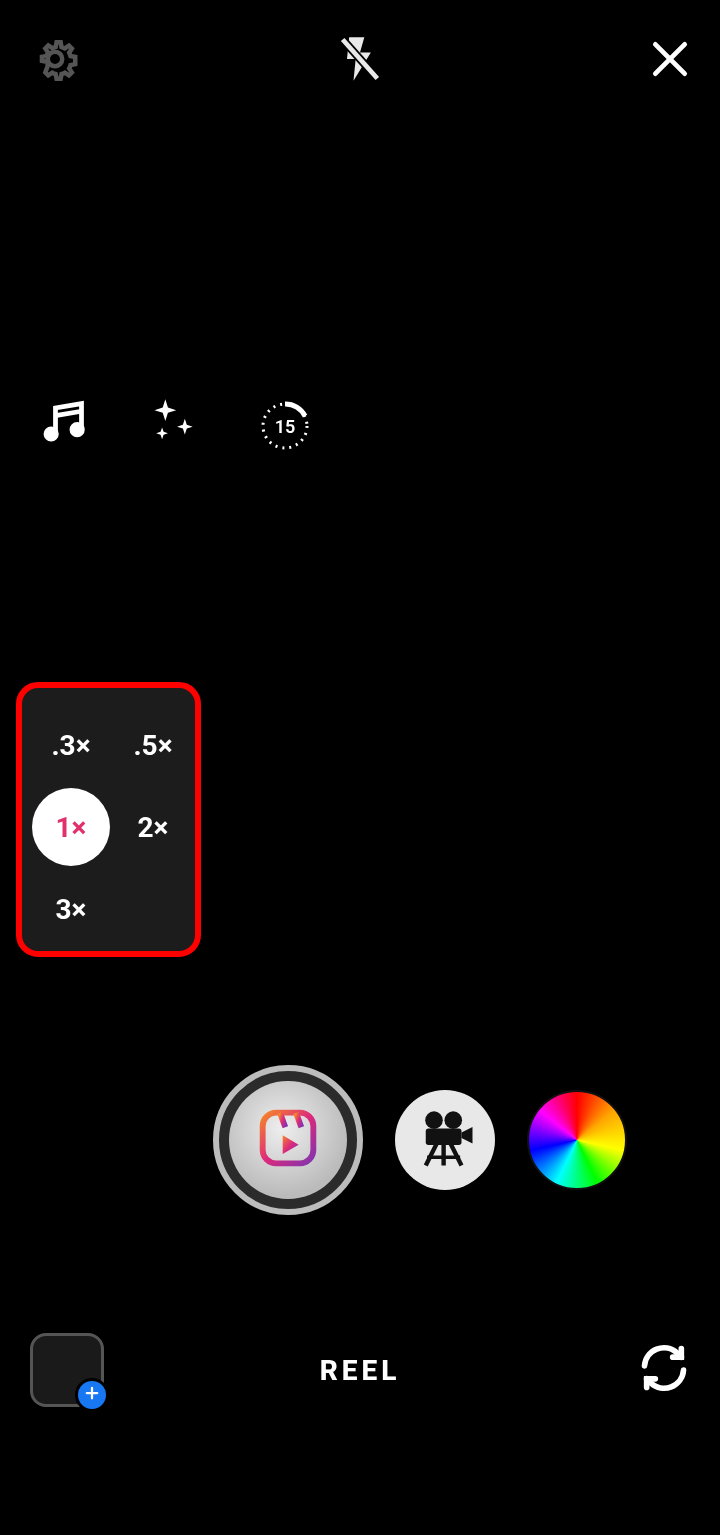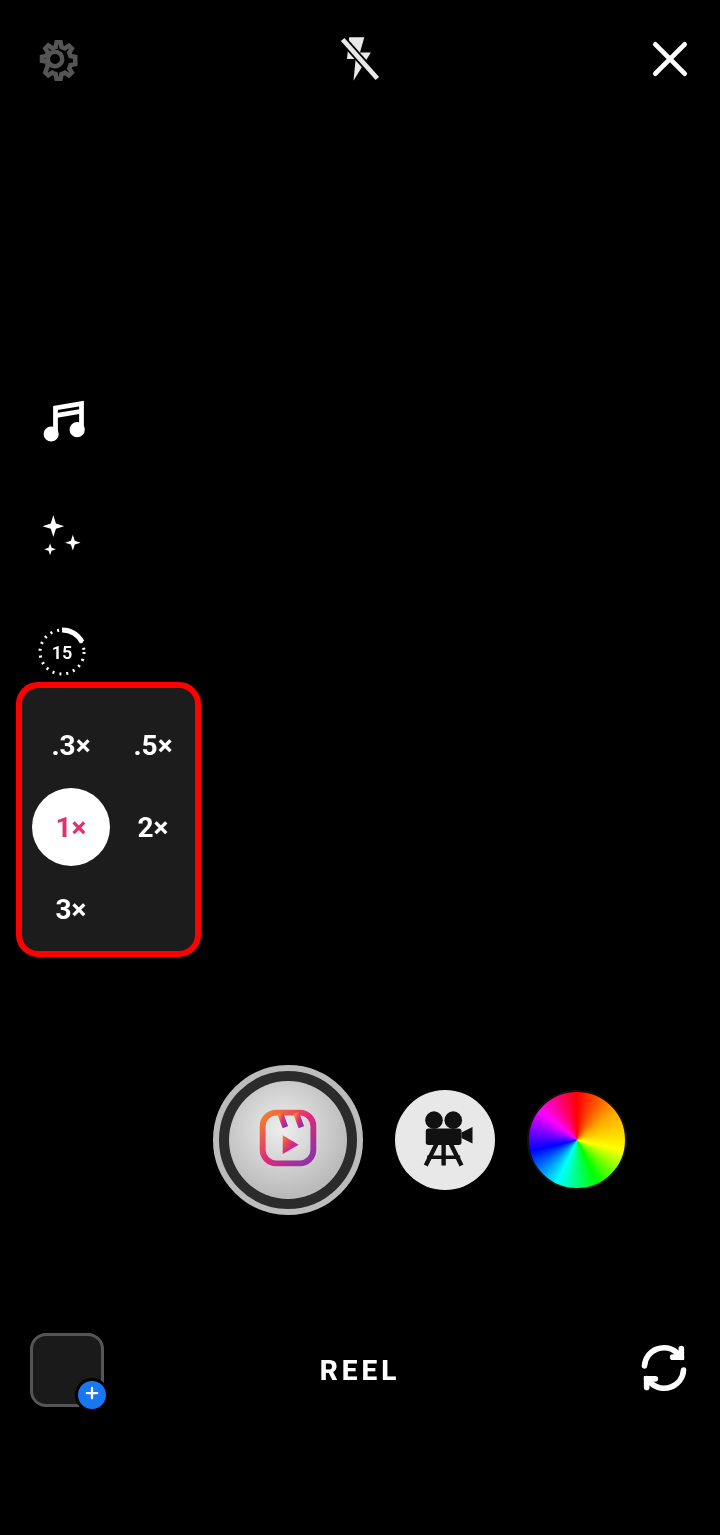--- a/index.html
+++ b/index.html
@@ -26,23 +26,23 @@
     padding: 0 28px;
   }
   .top-bar .center { position:absolute; left:50%; transform:translateX(-50%); }
 
   
   .side-tools {
     position: absolute;
     left: 36px;
     top: 395px;
     display: flex;
-    flex-direction: column;
+    flex-direction: row;
     gap: 60px;
-    align-items: center;
+    align-items: flex-end;
   }
 
   .duration-circle {
     width: 50px;
     height: 50px;
     border-radius: 50%;
     position: relative;
     display: flex; align-items: center; justify-content: center;
   }
   .duration-circle span {

